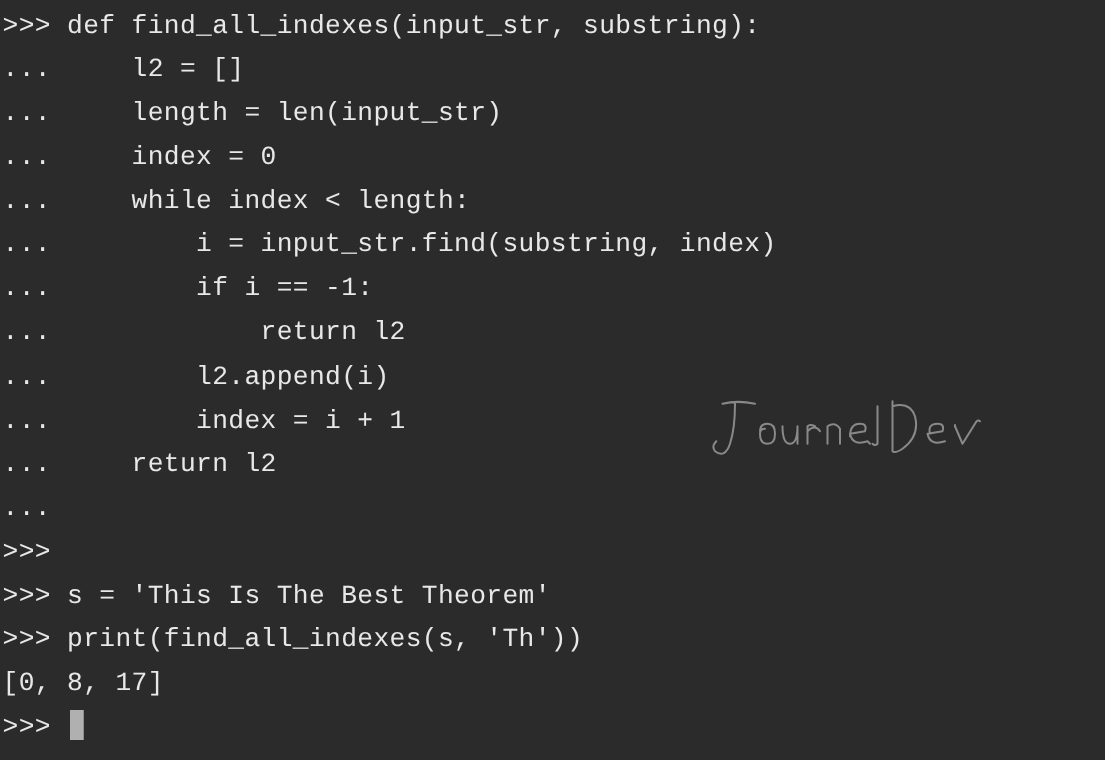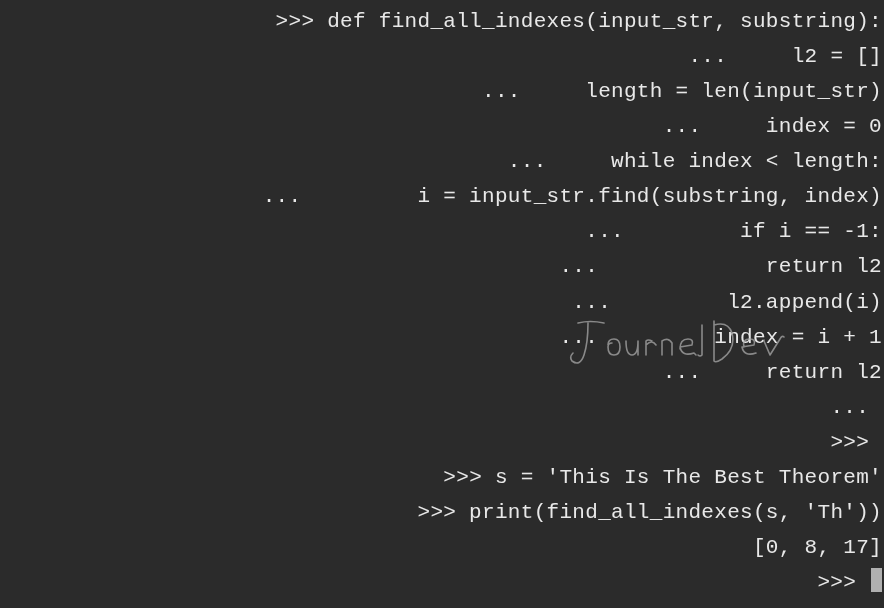--- a/index.html
+++ b/index.html
@@ -20,21 +20,20 @@
       position: relative;
       letter-spacing: 0.3px;
     }
     .terminal {
       white-space: pre;
       font-variant-ligatures: none;
     }
     .line {
       display: block;
       min-height: 1.67em;
-      text-align: right;
     }
     .cursor {
       display: inline-block;
       width: 11px;
       height: 24px;
       background-color: #b0b0b0;
       vertical-align: text-bottom;
       margin-left: 2px;
       transform: translateY(-2px);
     }

